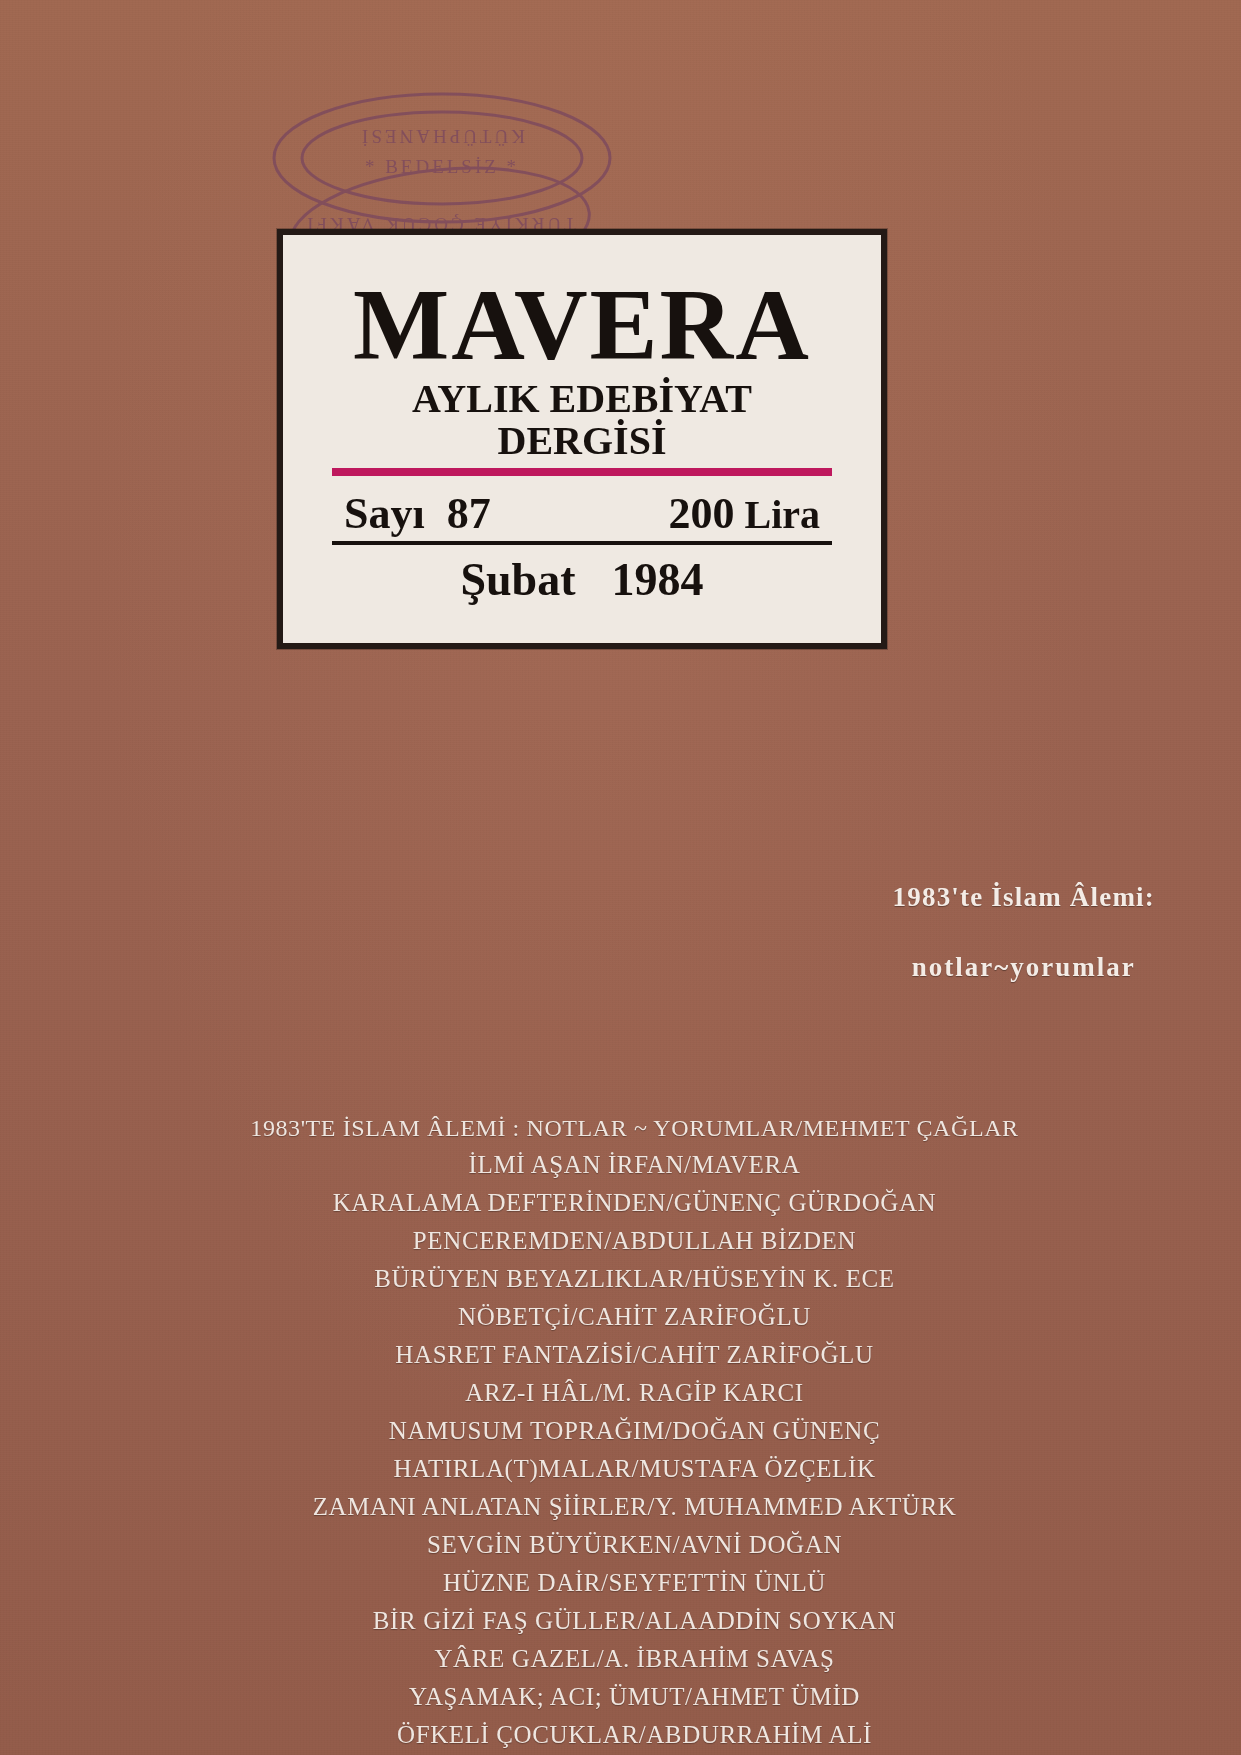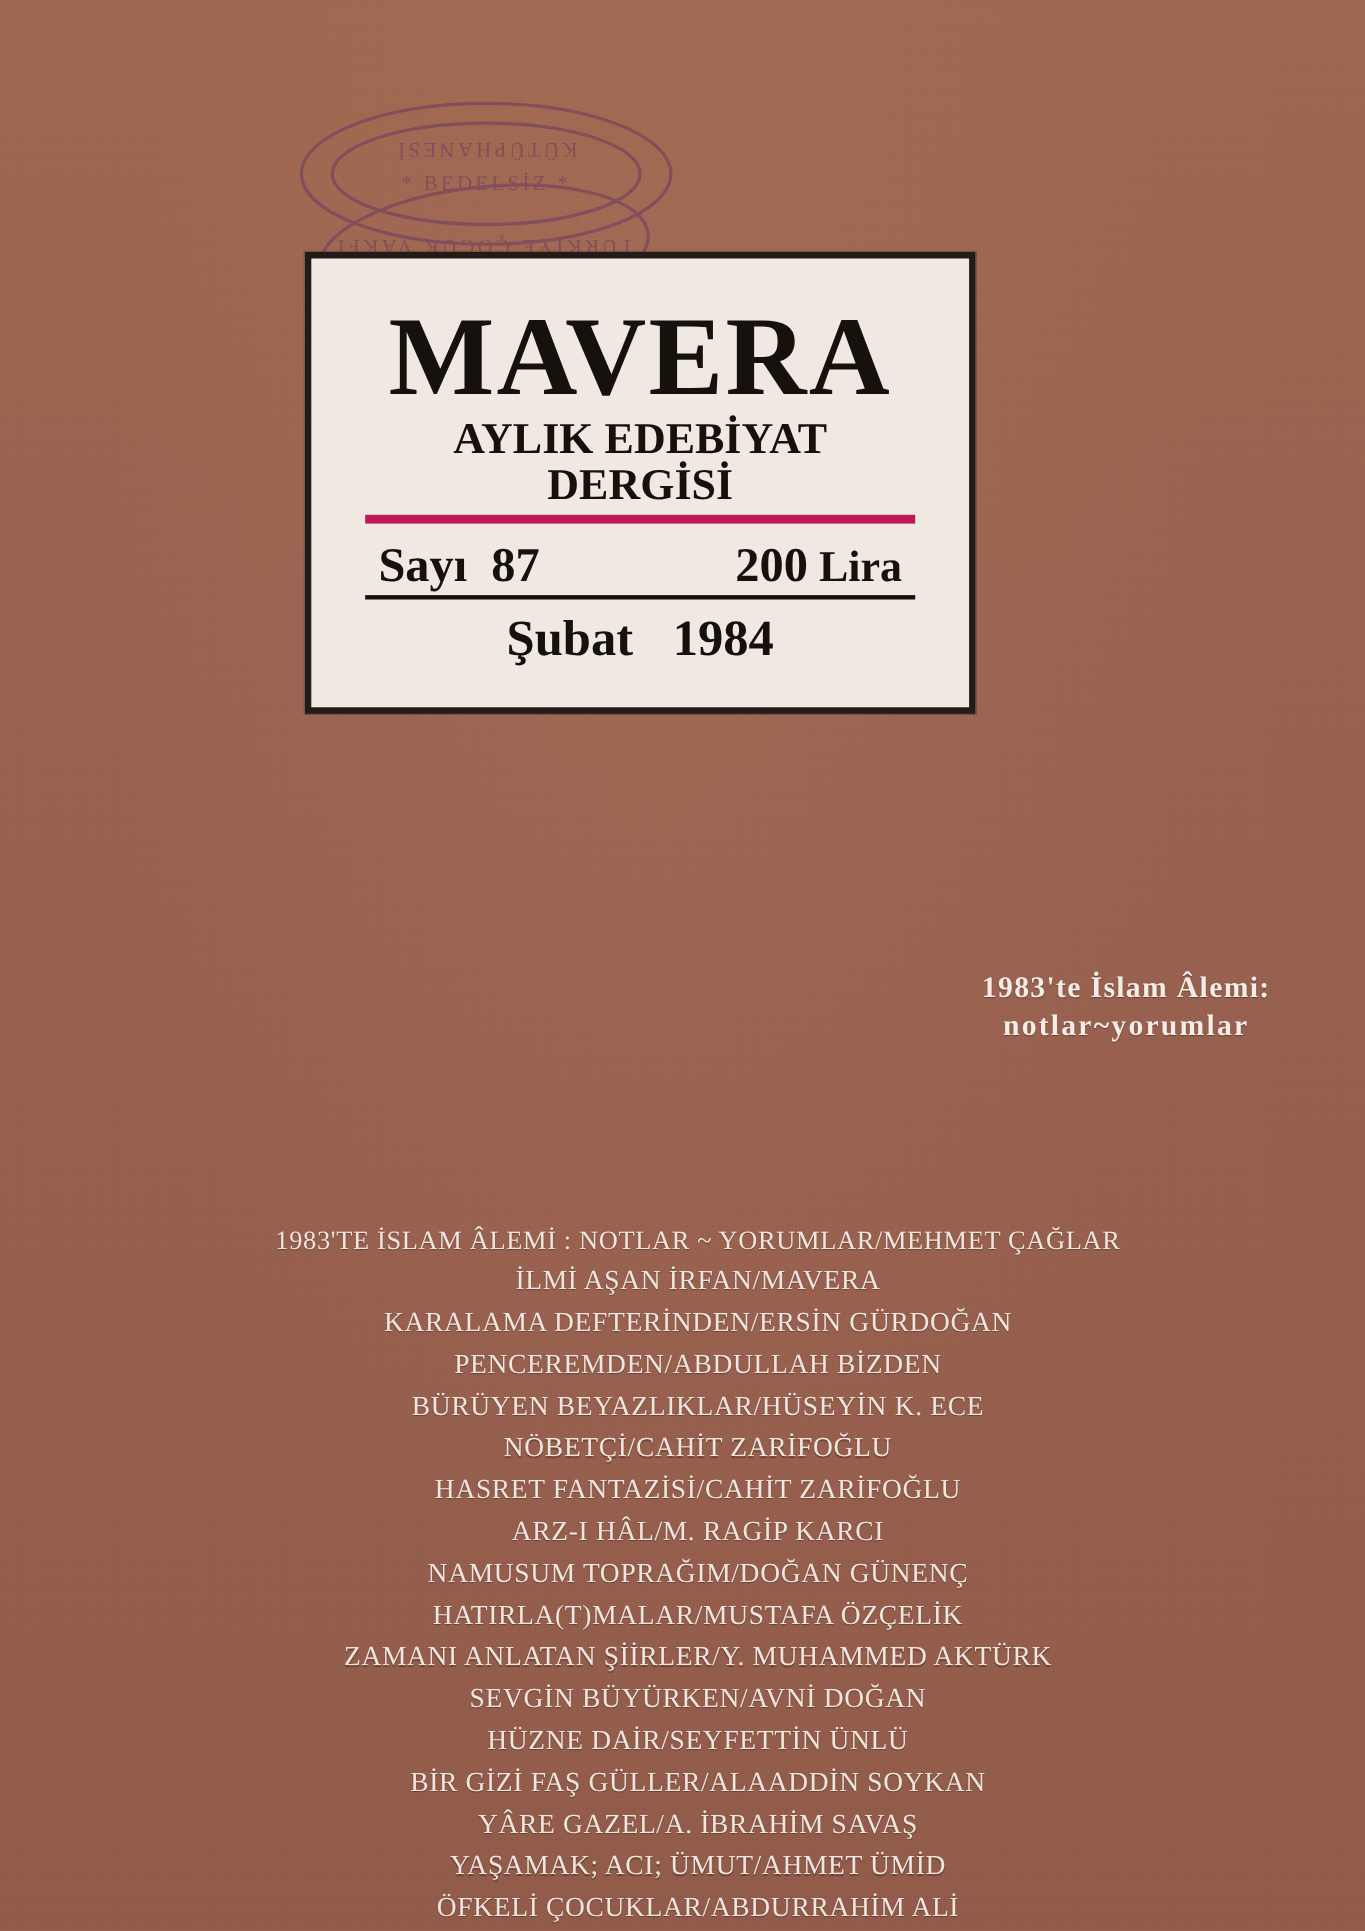--- a/index.html
+++ b/index.html
@@ -114,21 +114,21 @@
     top: 880px;
     text-align: center;
     color: #f4ece6;
     font-family: "Liberation Serif", serif;
     font-weight: bold;
     font-size: 27px;
     line-height: 1.28;
     letter-spacing: 1.2px;
     text-shadow: 0 1px 1px rgba(0,0,0,0.35);
   }
-  .feature .line2 { letter-spacing: 2px; }
+  .feature .line2 { letter-spacing: 2px; margin-top: 35px; }
 
   
   .contents {
     position: absolute;
     left: 0;
     right: 0;
     top: 1110px;
     text-align: center;
     color: #efe6e0;
     font-family: "Liberation Serif", serif;
@@ -183,21 +183,21 @@
   </div>
 
   <div class="feature">
     <div class="line1">1983'te İslam Âlemi:</div>
     <div class="line2">notlar~yorumlar</div>
   </div>
 
   <div class="contents" id="contents-list">
       <div class="entry first">1983'TE İSLAM ÂLEMİ : NOTLAR ~ YORUMLAR/MEHMET ÇAĞLAR</div>
       <div class="entry">İLMİ AŞAN İRFAN/MAVERA</div>
-      <div class="entry">KARALAMA DEFTERİNDEN/ERSİN GÜRDOĞAN</div>
+      <div class="entry">KARALAMA DEFTERİNDEN/GÜNENÇ GÜRDOĞAN</div>
       <div class="entry">PENCEREMDEN/ABDULLAH BİZDEN</div>
       <div class="entry">BÜRÜYEN BEYAZLIKLAR/HÜSEYİN K. ECE</div>
       <div class="entry">NÖBETÇİ/CAHİT ZARİFOĞLU</div>
       <div class="entry">HASRET FANTAZİSİ/CAHİT ZARİFOĞLU</div>
       <div class="entry">ARZ-I HÂL/M. RAGİP KARCI</div>
       <div class="entry">NAMUSUM TOPRAĞIM/DOĞAN GÜNENÇ</div>
       <div class="entry">HATIRLA(T)MALAR/MUSTAFA ÖZÇELİK</div>
       <div class="entry">ZAMANI ANLATAN ŞİİRLER/Y. MUHAMMED AKTÜRK</div>
       <div class="entry">SEVGİN BÜYÜRKEN/AVNİ DOĞAN</div>
       <div class="entry">HÜZNE DAİR/SEYFETTİN ÜNLÜ</div>

